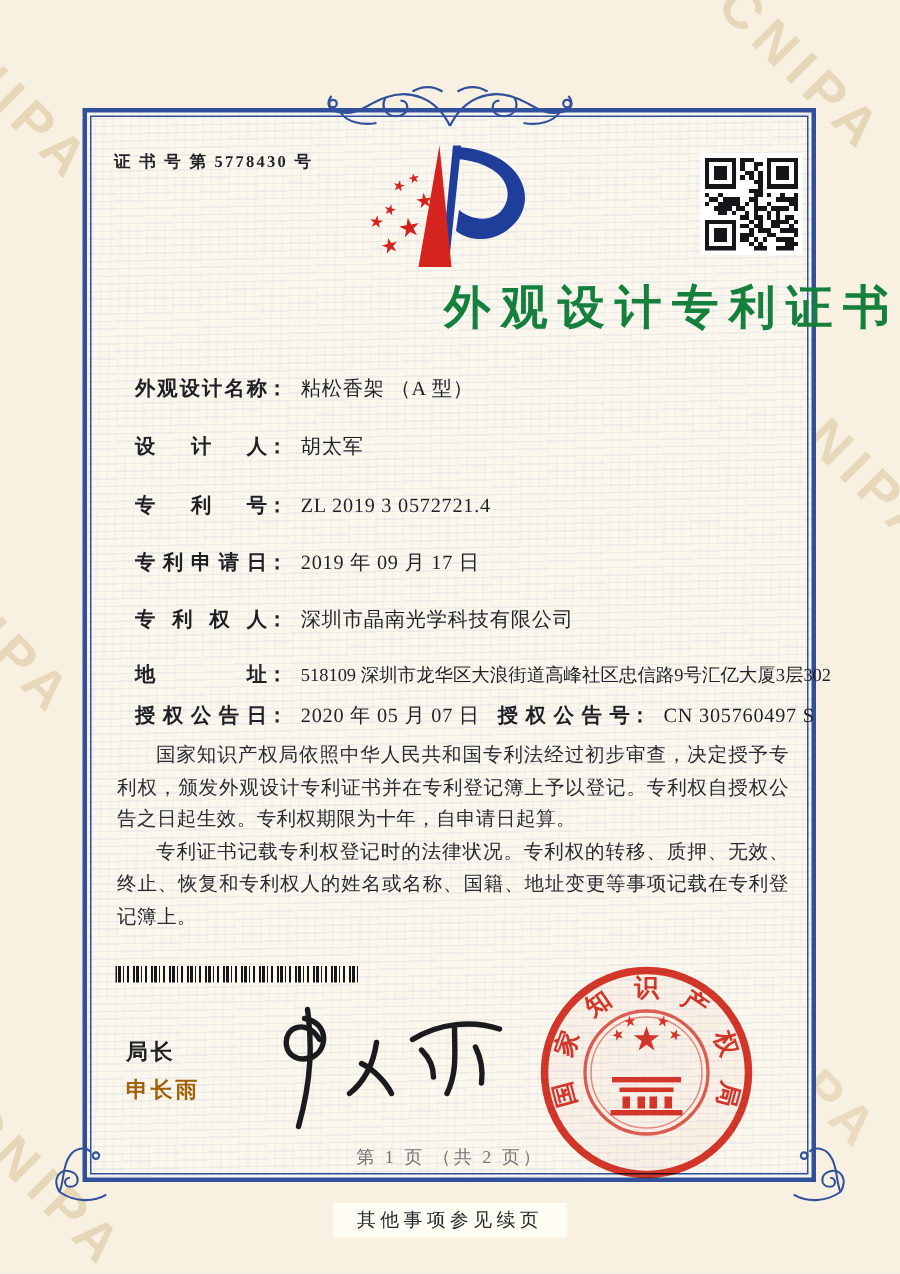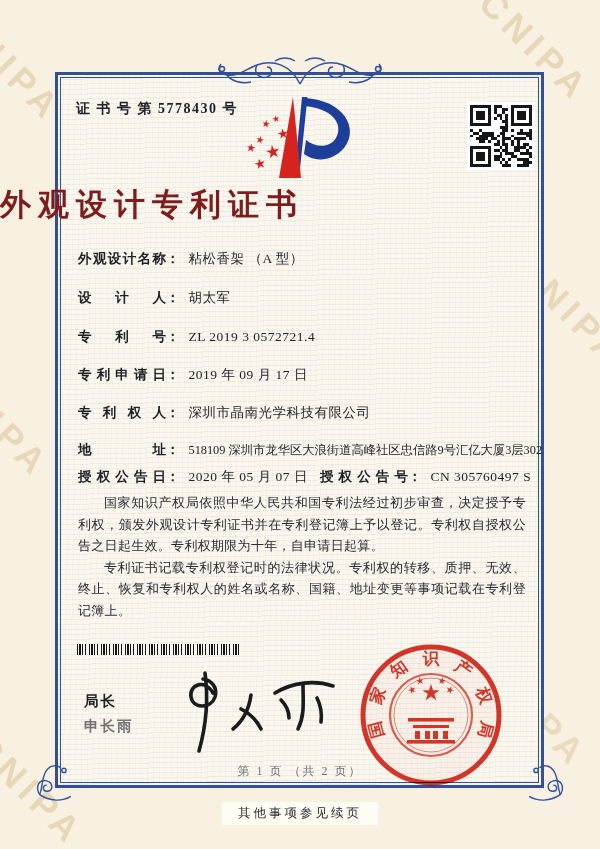--- a/index.html
+++ b/index.html
@@ -19,47 +19,47 @@
         #fbf7ed;}
   .frame{position:absolute;left:55px;top:72px;width:489px;height:716px;
       border:3px solid #31509c;box-sizing:border-box;}
   .frame-inner{position:absolute;inset:2px;border:1px solid #31509c;}
 
   .ornament-top{position:absolute;left:215px;top:50px;width:170px;height:42px;}
   .corner{position:absolute;width:58px;height:52px;}
   .corner.left{left:28px;top:760px;}
   .corner.right{left:514px;top:760px;transform:scaleX(-1);}
 
-  .cert-no{position:absolute;left:76px;top:100px;font-size:14px;font-weight:600;
+  .cert-no{position:absolute;left:76px;top:100px;font-size:11px;font-weight:600;
       letter-spacing:1.5px;color:#23242a;}
 
   .logo{position:absolute;left:238px;top:90px;width:124px;height:94px;}
   .qr{position:absolute;left:467px;top:102px;width:68px;height:68px;background:#fff;padding:3px;box-sizing:border-box;}
 
-  .title{position:absolute;left:0;right:0;top:184px;text-align:left;
-      font-size:31px;font-weight:bold;letter-spacing:7px;color:#7f1d1d;}
+  .title{position:absolute;left:0;right:0;top:184px;text-align:right;
+      font-size:31px;font-weight:bold;letter-spacing:7px;color:#15803d;}
 
   .frow{position:absolute;left:78px;font-size:13.5px;color:#1f2024;white-space:nowrap;}
-  .flabel{display:inline-block;width:88px;text-align:justify;text-align-last:justify;font-weight:bold;vertical-align:bottom;}
+  .flabel{display:inline-block;width:88px;text-align:justify;text-align-last:justify;font-weight:bold;vertical-align:bottom;margin-left:12px;}
   .fcolon{font-weight:bold;margin-right:9px;}
   .fvalue{letter-spacing:.5px;margin-top:16px;}
   .fvalue.small{font-size:12.3px;letter-spacing:0;}
   .pair2{margin-left:12px;font-family:Liberation Mono, monospace;}
 
   .paras{position:absolute;left:78px;top:492px;width:448px;font-size:13px;
       line-height:21.5px;color:#2a2b30;text-align:justify;letter-spacing:.3px;}
   .paras p{margin:0;text-indent:2em;}
 
   .barcode{position:absolute;left:77px;top:644px;width:163px;height:11px;
       background:repeating-linear-gradient(90deg,#14161a 0 1px,#fbf7ed 1px 2px,#14161a 2px 4px,#fbf7ed 4px 5px,#14161a 5px 6px,#fbf7ed 6px 8px,#14161a 8px 9px,#fbf7ed 9px 12px);}
 
   .signer-title{position:absolute;left:84px;top:692px;font-family:Liberation Mono, monospace;
       font-size:14.5px;font-weight:600;letter-spacing:2px;color:#222;}
   .signer-name{position:absolute;left:84px;top:717px;font-family:"Liberation Sans",sans-serif;
-      font-size:14.5px;font-weight:600;letter-spacing:2px;color:#737373;}
+      font-size:14.5px;font-weight:600;letter-spacing:2px;color:#a16207;}
   .signature{position:absolute;left:175px;top:666px;width:170px;height:92px;}
 
   .seal{position:absolute;left:350px;top:641px;width:162px;height:150px;mix-blend-mode:multiply;}
   .seal-date{position:absolute;left:350px;top:740px;width:162px;text-align:center;
       font-size:13px;font-weight:bold;letter-spacing:1px;color:#101114;}
 
   .page-no{position:absolute;left:0;right:0;top:763px;text-align:center;
       font-size:12px;letter-spacing:2px;color:#737373;}
   .note{position:absolute;left:50%;top:802px;transform:translateX(-50%);
       background:#fefcf3;padding:3px 16px;font-size:12.5px;letter-spacing:3px;color:#26272c;white-space:nowrap;}

